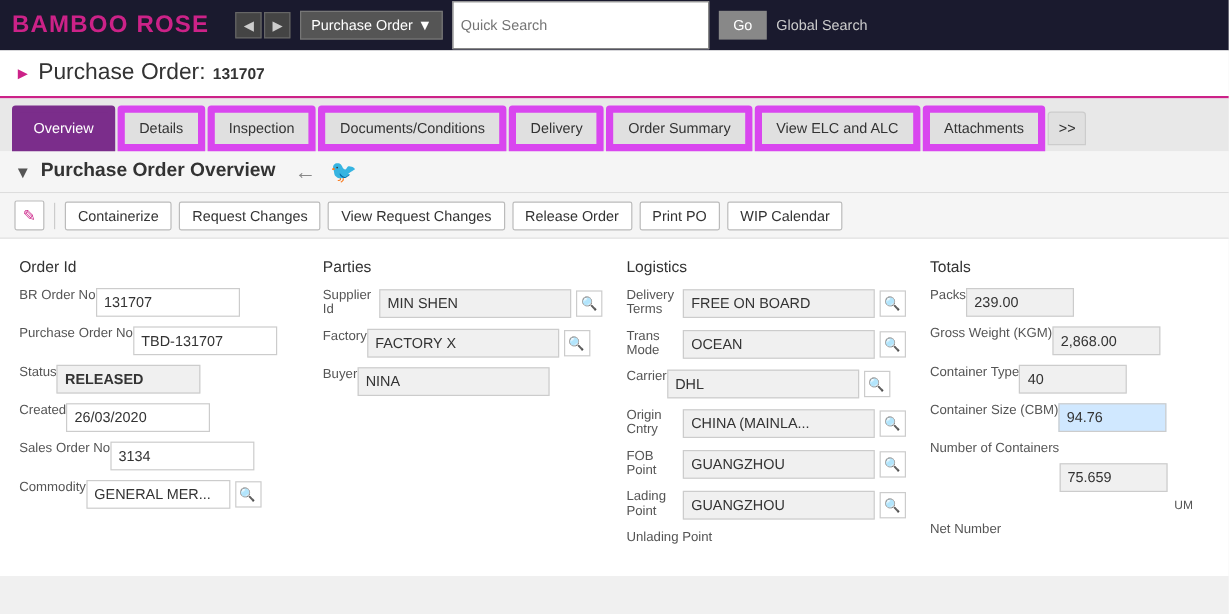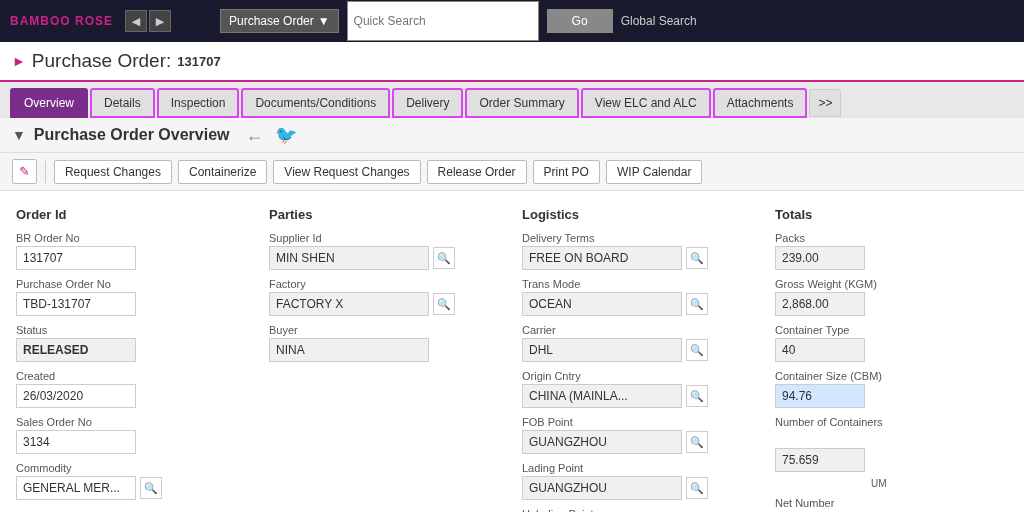--- a/index.html
+++ b/index.html
@@ -10,23 +10,23 @@
       background: #1a1a2e;
       display: flex;
       align-items: center;
       padding: 6px 10px;
       gap: 8px;
       height: 42px;
     }
     .brand-logo {
       color: #cc2288;
       font-weight: bold;
-      font-size: 12px;
+      font-size: 20px;
       letter-spacing: 1px;
-      margin-right: 4px;
+      margin-right: 14px;
     }
     .nav-arrows {
       display: flex;
       gap: 2px;
     }
     .nav-arrow-btn {
       background: #444;
       border: 1px solid #666;
       color: #ccc;
       width: 22px;
@@ -41,36 +41,35 @@
       background: #555;
       border: 1px solid #777;
       color: #fff;
       padding: 3px 8px;
       font-size: 12px;
       cursor: pointer;
       display: flex;
       align-items: center;
       gap: 4px;
       height: 24px;
-      margin-left: 41px;
     }
     .search-input {
       border: 1px solid #888;
       padding: 19px 6px;
       font-size: 12px;
       height: 24px;
-      width: 192px;
+      width: 214px;
       background: #fff;
       color: #333;
     }
     .go-btn {
       background: #888;
       color: #fff;
       border: none;
-      padding: 3px 25px;
+      padding: 3px 12px;
       cursor: pointer;
       height: 24px;
       font-size: 12px;
     }
     .global-search-label {
       color: #ccc;
       font-size: 12px;
     }
 
     
@@ -99,21 +98,21 @@
     
     .tabs-bar {
       background: #e8e8e8;
       display: flex;
       align-items: center;
       padding: 6px 10px 0 10px;
       gap: 2px;
     }
     .tab {
       padding: 6px 12px;
-      border: 2px solid #d946ef;
+      border: 6px solid #d946ef;
       background: #e0e0e0;
       cursor: pointer;
       font-size: 12px;
       border-radius: 3px 3px 0 0;
       color: #333;
     }
     .tab.active {
       background: #7b2d8b;
       color: #fff;
       border-color: #7b2d8b;
@@ -177,29 +176,29 @@
     .main-content {
       background: #fff;
       padding: 16px;
       display: grid;
       grid-template-columns: 1fr 1fr 1fr 1fr;
       gap: 0 20px;
     }
 
     .section-col {}
     .section-col-title {
-      font-weight: bold;
+      font-weight: normal;
       font-size: 13px;
       margin-bottom: 10px;
       color: #333;
     }
 
     .field-row {
       display: flex;
-      flex-direction: column;
+      flex-direction: row;
       margin-bottom: 8px;
     }
     .field-label {
       font-size: 11px;
       color: #555;
       margin-bottom: 2px;
     }
     .field-value-wrap {
       display: flex;
       align-items: center;
@@ -281,22 +280,22 @@
 <div class="section-header">
   <span class="section-icon">▼</span>
   <span class="section-title">Purchase Order Overview</span>
   <span style="margin-left:8px; color:#888; font-size:18px;">←</span>
   <span style="margin-left:4px; font-size:18px;">🐦</span>
 </div>
 
 <div class="toolbar">
   <button class="edit-icon-btn">✎</button>
   <div style="width:1px; height:22px; background:#ccc; margin:0 2px;"></div>
+  <button class="toolbar-btn">Containerize</button>
   <button class="toolbar-btn">Request Changes</button>
-  <button class="toolbar-btn">Containerize</button>
   <button class="toolbar-btn">View Request Changes</button>
   <button class="toolbar-btn">Release Order</button>
   <button class="toolbar-btn">Print PO</button>
   <button class="toolbar-btn">WIP Calendar</button>
 </div>
 
 <div class="main-content">
 
   <div class="section-col">
     <div class="section-col-title">Order Id</div>

